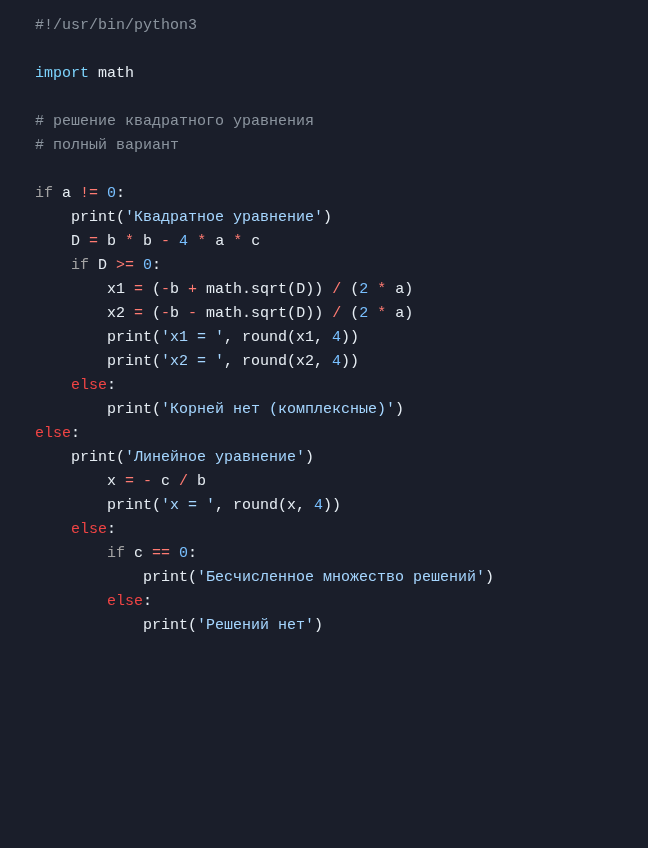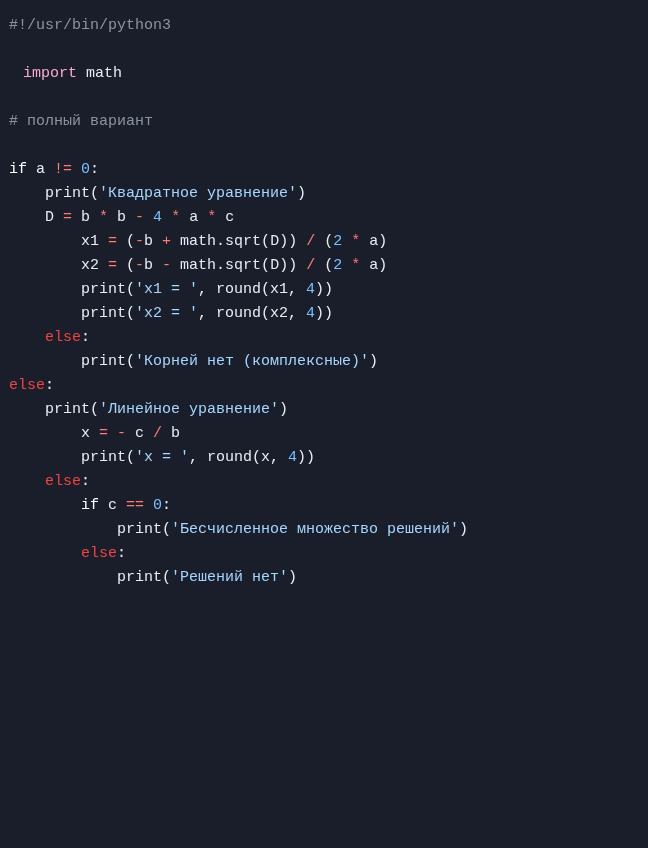--- a/index.html
+++ b/index.html
@@ -6,60 +6,62 @@
     body {
       background-color: #1a1e2a;
       font-family: 'Courier New', Courier, monospace;
       font-size: 15px;
       line-height: 1.6;
       width: 648px;
       min-height: 848px;
       overflow-x: hidden;
     }
     .code-container {
-      padding: 14px 9px;
+      padding: 14px 35px;
       color: #c9d1d9;
     }
     .line {
       display: block;
       white-space: pre;
       font-family: 'Courier New', Courier, monospace;
     }
     .shebang { color: #8b949e; }
-    .kw-import { color: #f9a8d4; margin-left: 14px; }
+    .kw-import { color: #7dd3fc; }
     .comment { color: #8b949e; }
-    .kw-if { color: #ffffff; }
+    .kw-if { color: #a3a3a3; }
     .kw-else { color: #ef4444; }
     .string { color: #a5d6ff; }
     .op { color: #ff7b72; }
     .num { color: #79c0ff; }
     .normal { color: #e6edf3; }
     .empty-line { height: 1.6em; display: block; }
   </style>
 </head>
 <body>
 
 <div class="code-container">
 
   <span class="line shebang">#!/usr/bin/python3</span>
   <span class="empty-line"></span>
 
   <span class="line"><span class="kw-import">import</span><span class="normal"> math</span></span>
   <span class="empty-line"></span>
 
+  <span class="line comment"># решение квадратного уравнения</span>
   <span class="line comment"># полный вариант</span>
   <span class="empty-line"></span>
 
 
   <span class="line"><span class="kw-if">if</span><span class="normal"> a </span><span class="op">!=</span><span class="normal"> </span><span class="num">0</span><span class="normal">:</span></span>
 
   <span class="line"><span class="normal">    print(</span><span class="string">'Квадратное уравнение'</span><span class="normal">)</span></span>
 
   <span class="line"><span class="normal">    D </span><span class="op">=</span><span class="normal"> b </span><span class="op">*</span><span class="normal"> b </span><span class="op">-</span><span class="normal"> </span><span class="num">4</span><span class="normal"> </span><span class="op">*</span><span class="normal"> a </span><span class="op">*</span><span class="normal"> c</span></span>
 
+  <span class="line"><span class="normal">    </span><span class="kw-if">if</span><span class="normal"> D </span><span class="op">&gt;=</span><span class="normal"> </span><span class="num">0</span><span class="normal">:</span></span>
 
   <span class="line"><span class="normal">        x1 </span><span class="op">=</span><span class="normal"> (</span><span class="op">-</span><span class="normal">b </span><span class="op">+</span><span class="normal"> math.sqrt(D)) </span><span class="op">/</span><span class="normal"> (</span><span class="num">2</span><span class="normal"> </span><span class="op">*</span><span class="normal"> a)</span></span>
 
   <span class="line"><span class="normal">        x2 </span><span class="op">=</span><span class="normal"> (</span><span class="op">-</span><span class="normal">b </span><span class="op">-</span><span class="normal"> math.sqrt(D)) </span><span class="op">/</span><span class="normal"> (</span><span class="num">2</span><span class="normal"> </span><span class="op">*</span><span class="normal"> a)</span></span>
 
   <span class="line"><span class="normal">        print(</span><span class="string">'x1 = '</span><span class="normal">, round(x1, </span><span class="num">4</span><span class="normal">))</span></span>
 
   <span class="line"><span class="normal">        print(</span><span class="string">'x2 = '</span><span class="normal">, round(x2, </span><span class="num">4</span><span class="normal">))</span></span>
 
   <span class="line"><span class="normal">    </span><span class="kw-else">else</span><span class="normal">:</span></span>

